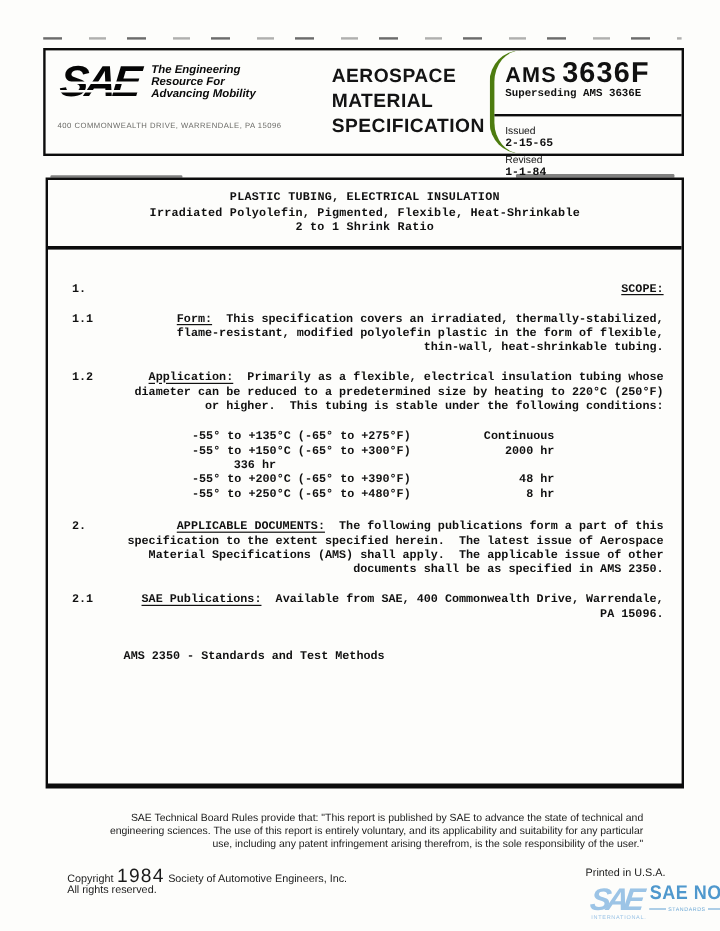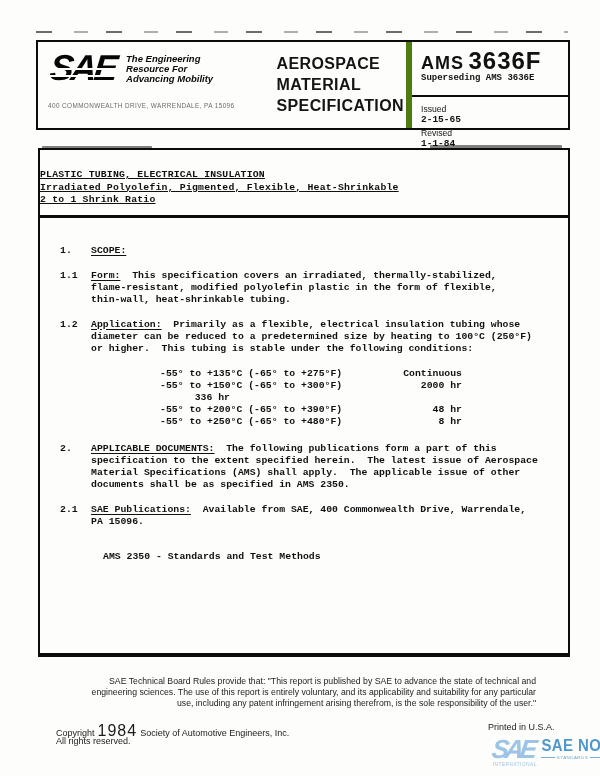--- a/index.html
+++ b/index.html
@@ -37,53 +37,53 @@
     position:absolute; left:10px; top:60px; font-size:6.4px; letter-spacing:.4px;
     color:#6a6a66; white-space:nowrap;
   }
   .doc-type-title{
     position:absolute; right:164px; top:11px; text-align:left;
     font-size:16px; font-weight:bold; letter-spacing:.4px; line-height:21px;
     white-space:pre-line; color:#141414;
   }
   .spec-box{
     position:absolute; top:0; right:0; bottom:0; width:156px;
-    border-left:6px solid #4d7c0f;
+    border-left:4px solid #4d7c0f;
+    border-radius:26px;
   }
   .spec-top{height:48px; border-bottom:2px solid #0c0c0c; padding:5px 6px 0 9px;}
   .spec-prefix{font-size:18px; font-weight:bold; letter-spacing:1px;}
   .spec-number{font-size:24px; font-weight:bold; letter-spacing:1px;}
   .superseding-note{
     font-family:"Liberation Mono","DejaVu Sans Mono",monospace;
     font-size:9px; font-weight:bold; margin-top:-2px; white-space:nowrap;
   }
   .spec-dates{padding:7px 6px 0 9px;}
   .date-row{display:flex; margin-bottom:3px;flex-direction:column;}
   .date-label{font-size:8.6px; width:48px; color:#141414;}
   .date-value{font-family:"Liberation Mono","DejaVu Sans Mono",monospace; font-size:9.5px; font-weight:bold;}
 
   
   .main-box{
     position:absolute; left:38px; top:148px; width:528px; height:503px;
     border:2px solid #0c0c0c; border-bottom-width:4px; background:#fdfdfb;
     font-family:"Liberation Mono","DejaVu Sans Mono",monospace;
   }
   .title-block{
-    padding-top:19px; padding-bottom:8px; text-align:left;
+    padding-top:9px; padding-bottom:8px; text-align:center;
     border-bottom:3px solid #0c0c0c;
-    text-decoration:underline;
   }
   .document-title{
     font-size:9.8px; font-weight:bold; line-height:12.5px; white-space:pre-line;
     color:#101010; letter-spacing:.2px;
   }
   .body-content{padding:27px 0 0 20px; font-size:9.8px; line-height:12px; color:#101010;}
   .sec{display:flex; margin-bottom:13px;}
   .sec-num{min-width:27px; padding-right:4px; flex:none; font-weight:bold;}
-  .sec-txt{white-space:pre-wrap; width:462px; font-weight:bold;}
+  .sec-txt{white-space:pre-wrap; width:462px; font-weight:bold;text-align:right;}
   .u{text-decoration:underline; text-underline-offset:1.5px;}
   .stability-table{margin:13px 0 15px 100px; font-weight:bold;}
   .t-row{display:flex; line-height:12px;}
   .t-range{width:232px;}
   .t-duration{width:70px; text-align:right;}
   .reference-line{margin-left:43px; margin-top:23px; font-weight:bold; white-space:pre;}
 
   
   .board-rules-notice{
     position:absolute; left:84px; top:676px; width:452px;
@@ -177,21 +177,21 @@
       <div class="sec">
         <span class="sec-num">1.1</span>
         <div class="sec-txt"><span class="u">Form:</span><span>  This specification covers an irradiated, thermally-stabilized,
 flame-resistant, modified polyolefin plastic in the form of flexible,
 thin-wall, heat-shrinkable tubing.</span></div>
       </div>
 
       <div class="sec">
         <span class="sec-num">1.2</span>
         <div class="sec-txt"><span class="u">Application:</span><span>  Primarily as a flexible, electrical insulation tubing whose
-diameter can be reduced to a predetermined size by heating to 100°C (250°F)
+diameter can be reduced to a predetermined size by heating to 220°C (250°F)
 or higher.  This tubing is stable under the following conditions:</span></div>
       </div>
 
       <div class="stability-table">
         <div class="t-row">
           <span class="t-range">-55° to +135°C (-65° to +275°F)</span>
           <span class="t-duration">Continuous</span>
         </div>
         <div class="t-row">
           <span class="t-range">-55° to +150°C (-65° to +300°F)</span>

